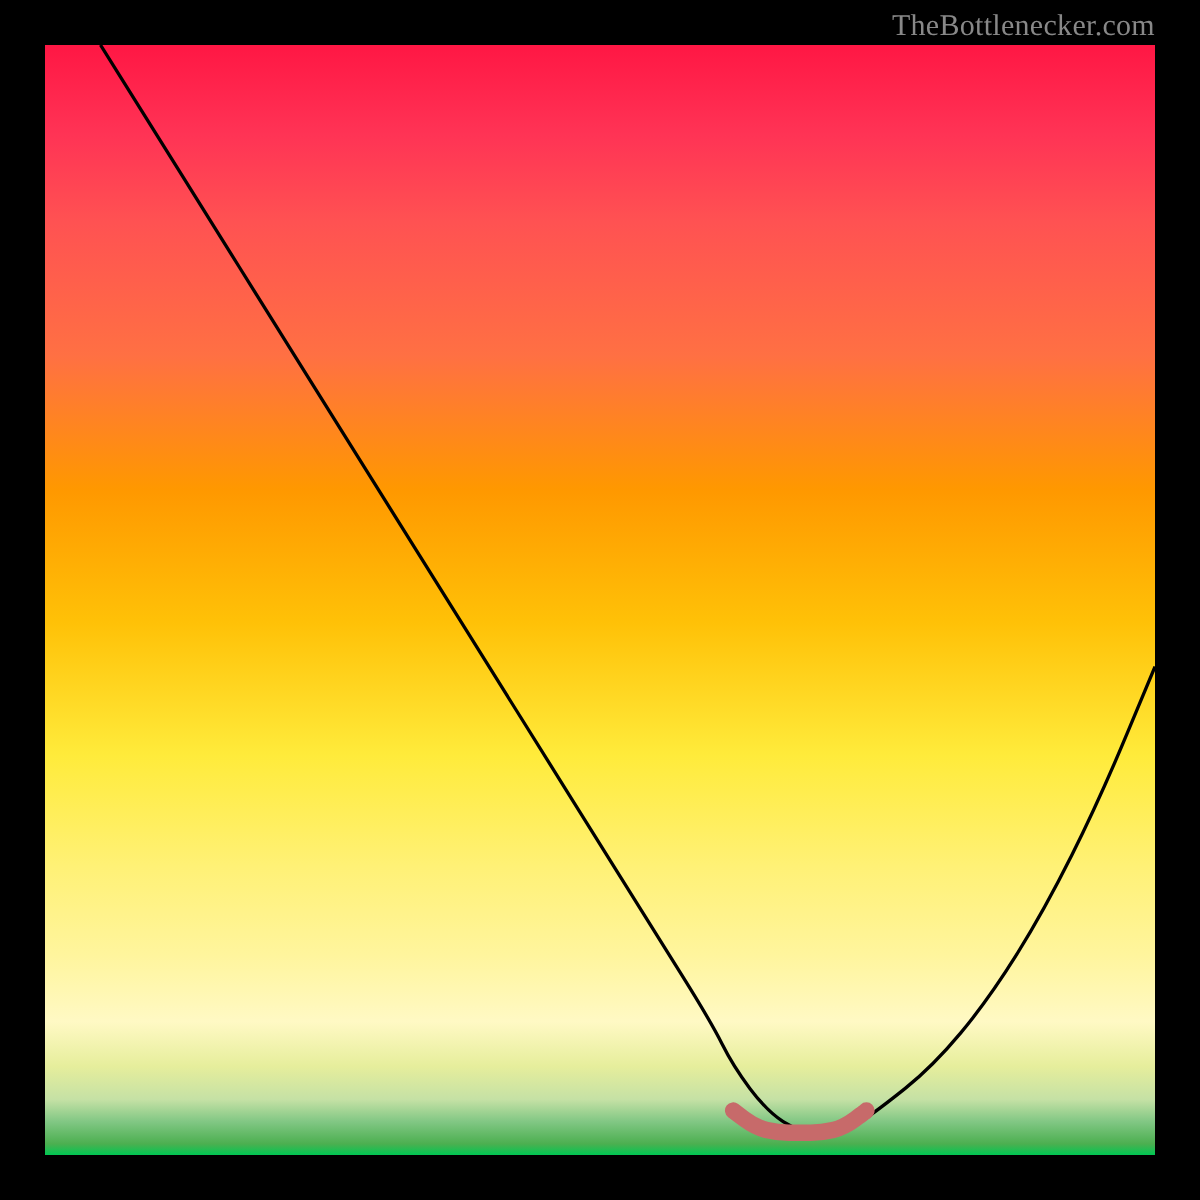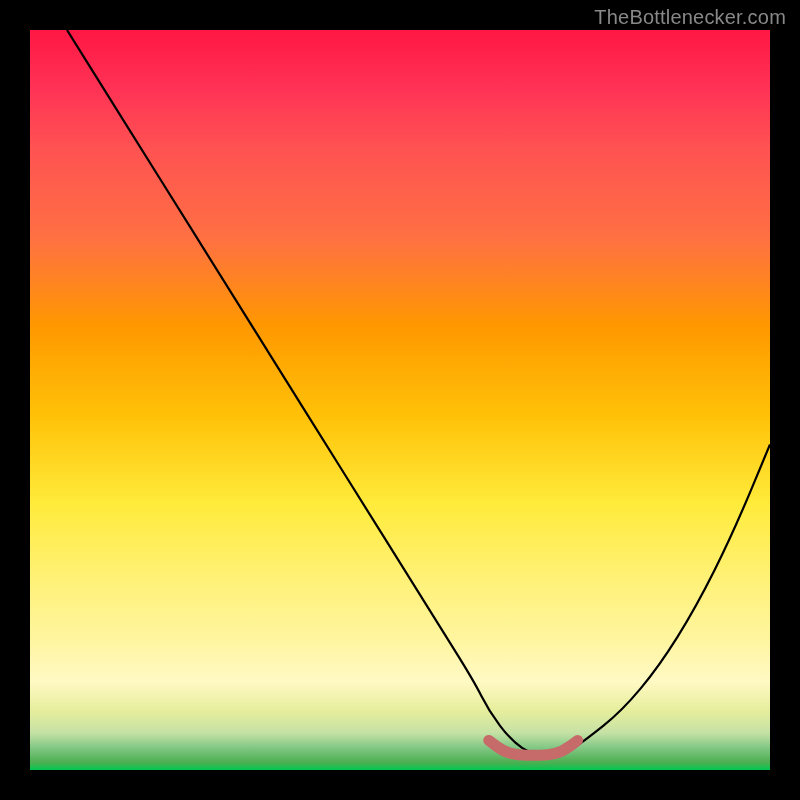--- a/index.html
+++ b/index.html
@@ -42,22 +42,22 @@
   .curve-svg {
     position: absolute;
     left: 0;
     top: 0;
     width: 740px;
     height: 740px;
   }
   .watermark {
     position: absolute;
     top: 6px;
-    right: 14px;
-    font-family: Liberation Sans, sans-serif;
+    right: 30px;
+    font-family: Liberation Serif, serif;
     font-size: 20px;
     color: #888;
     letter-spacing: 0.2px;
   }
 </style>
 </head>
 <body>
 
 <div class="chart-container">
   <div class="watermark">TheBottlenecker.com</div>

